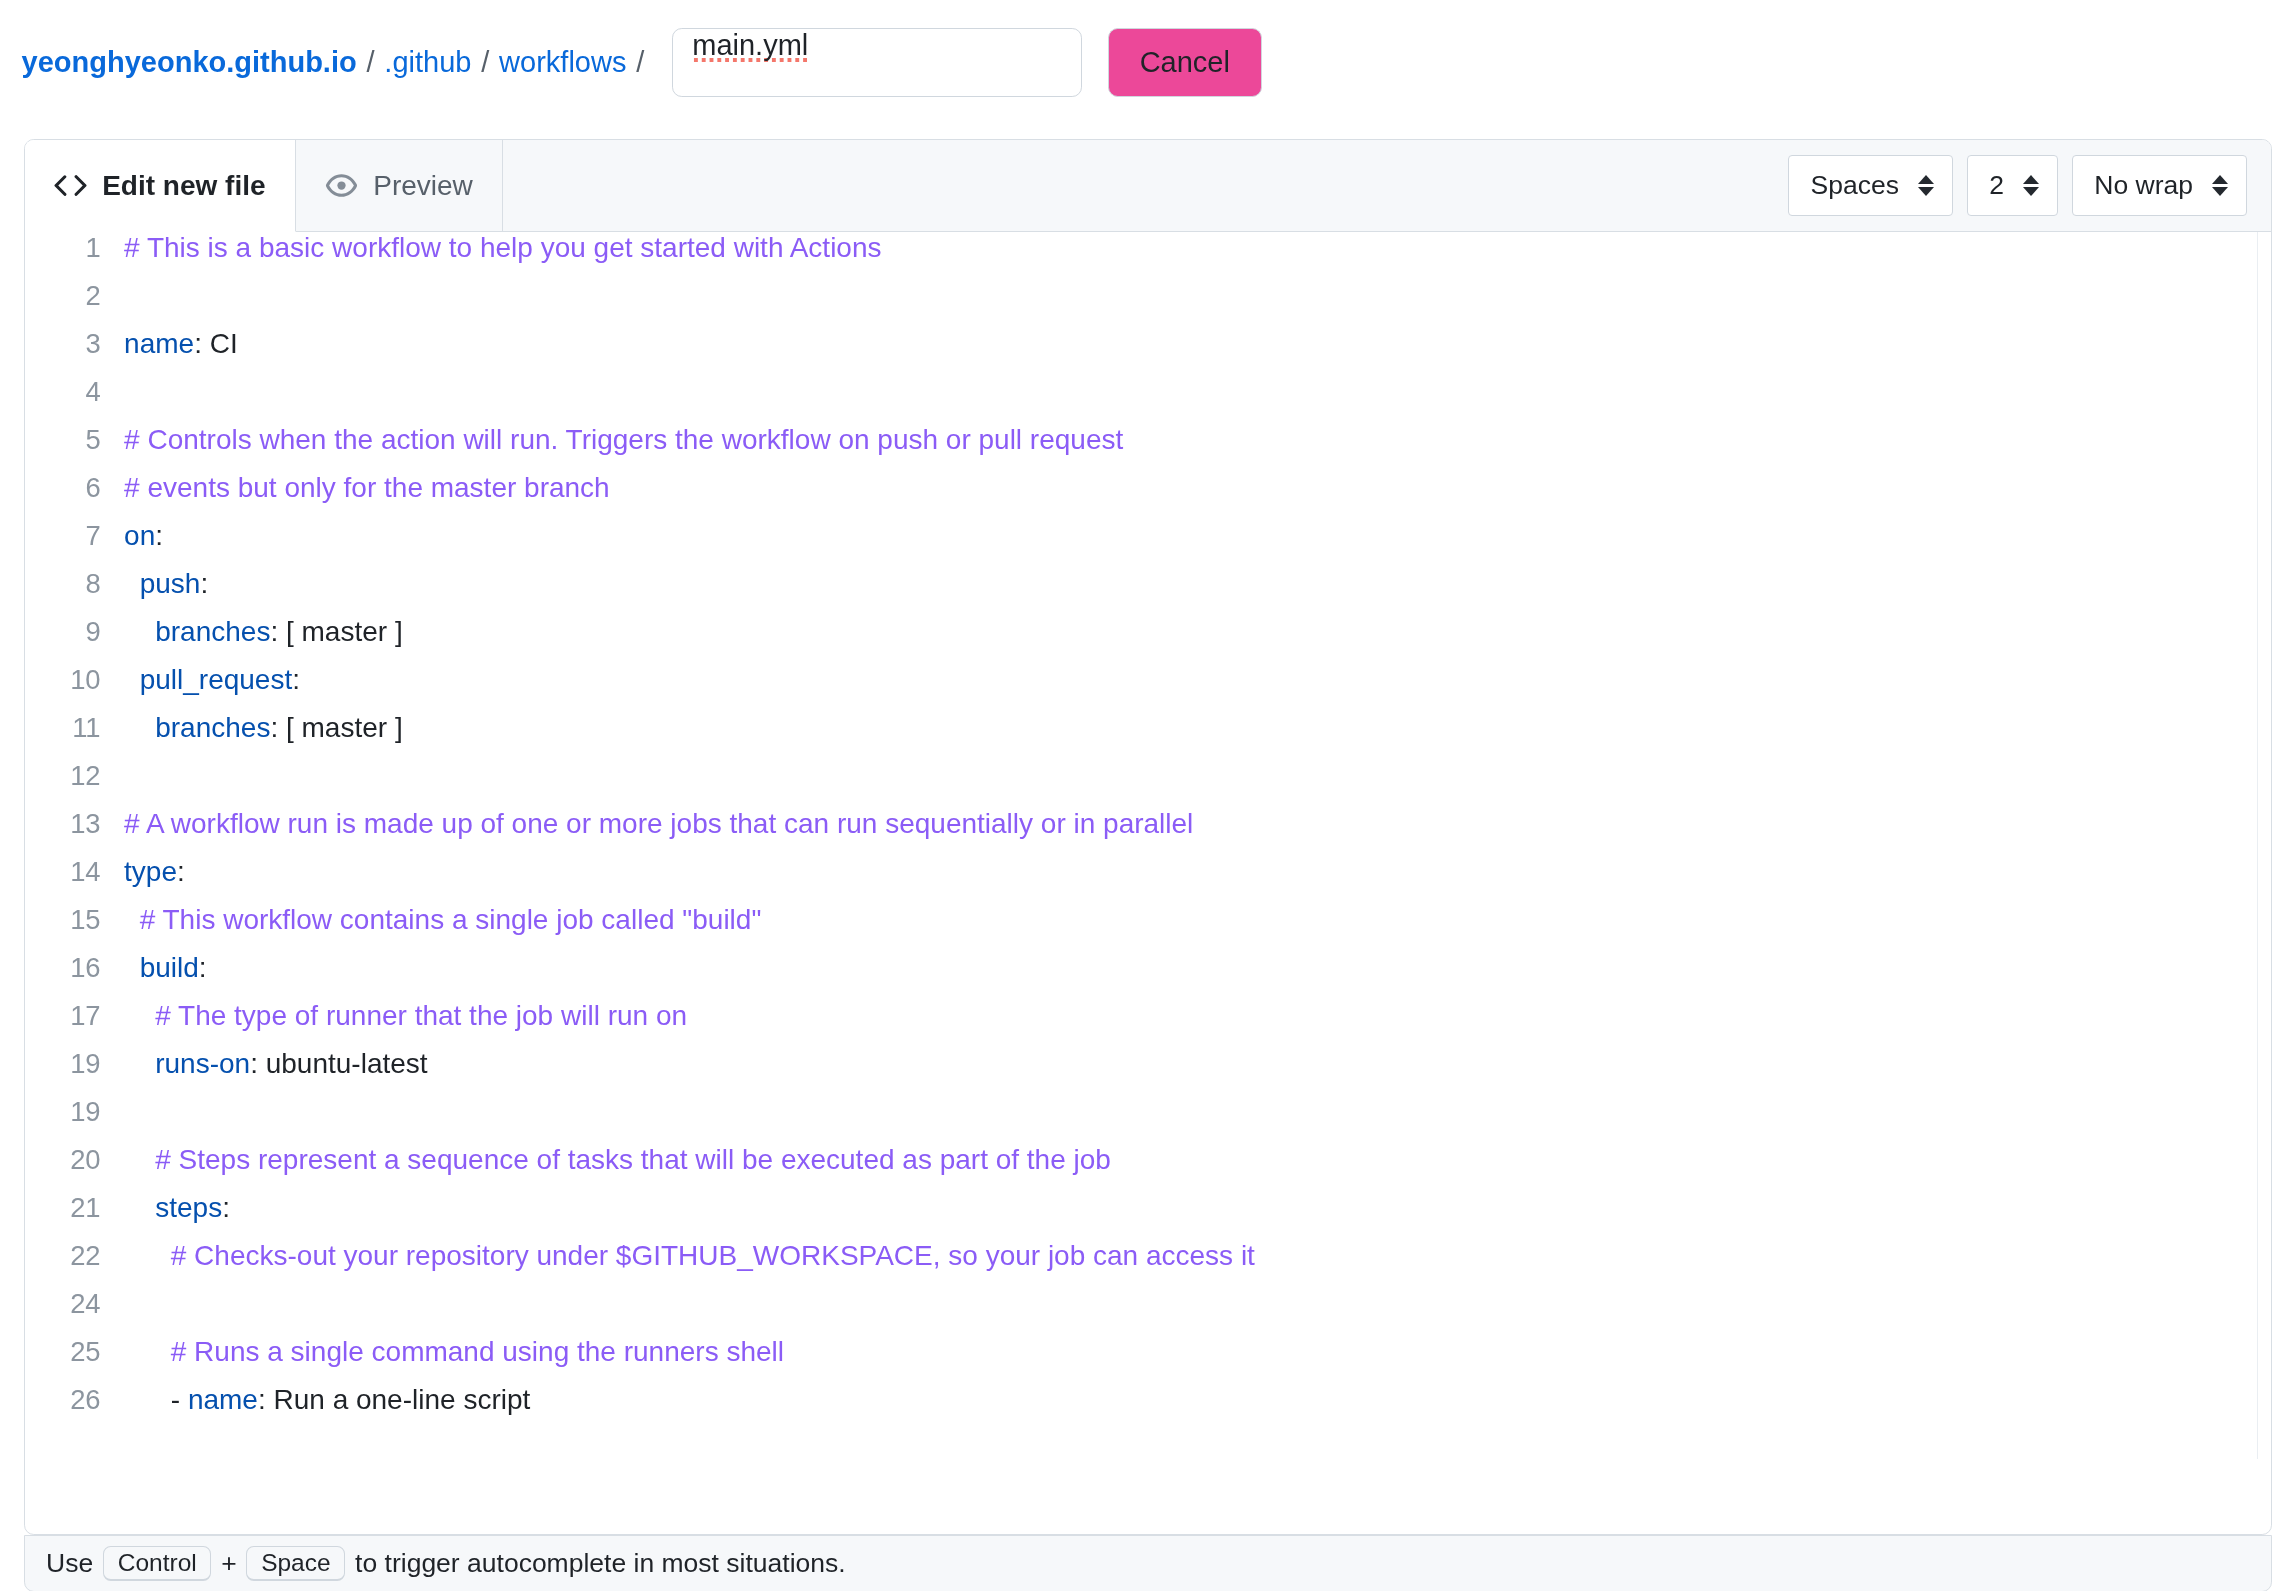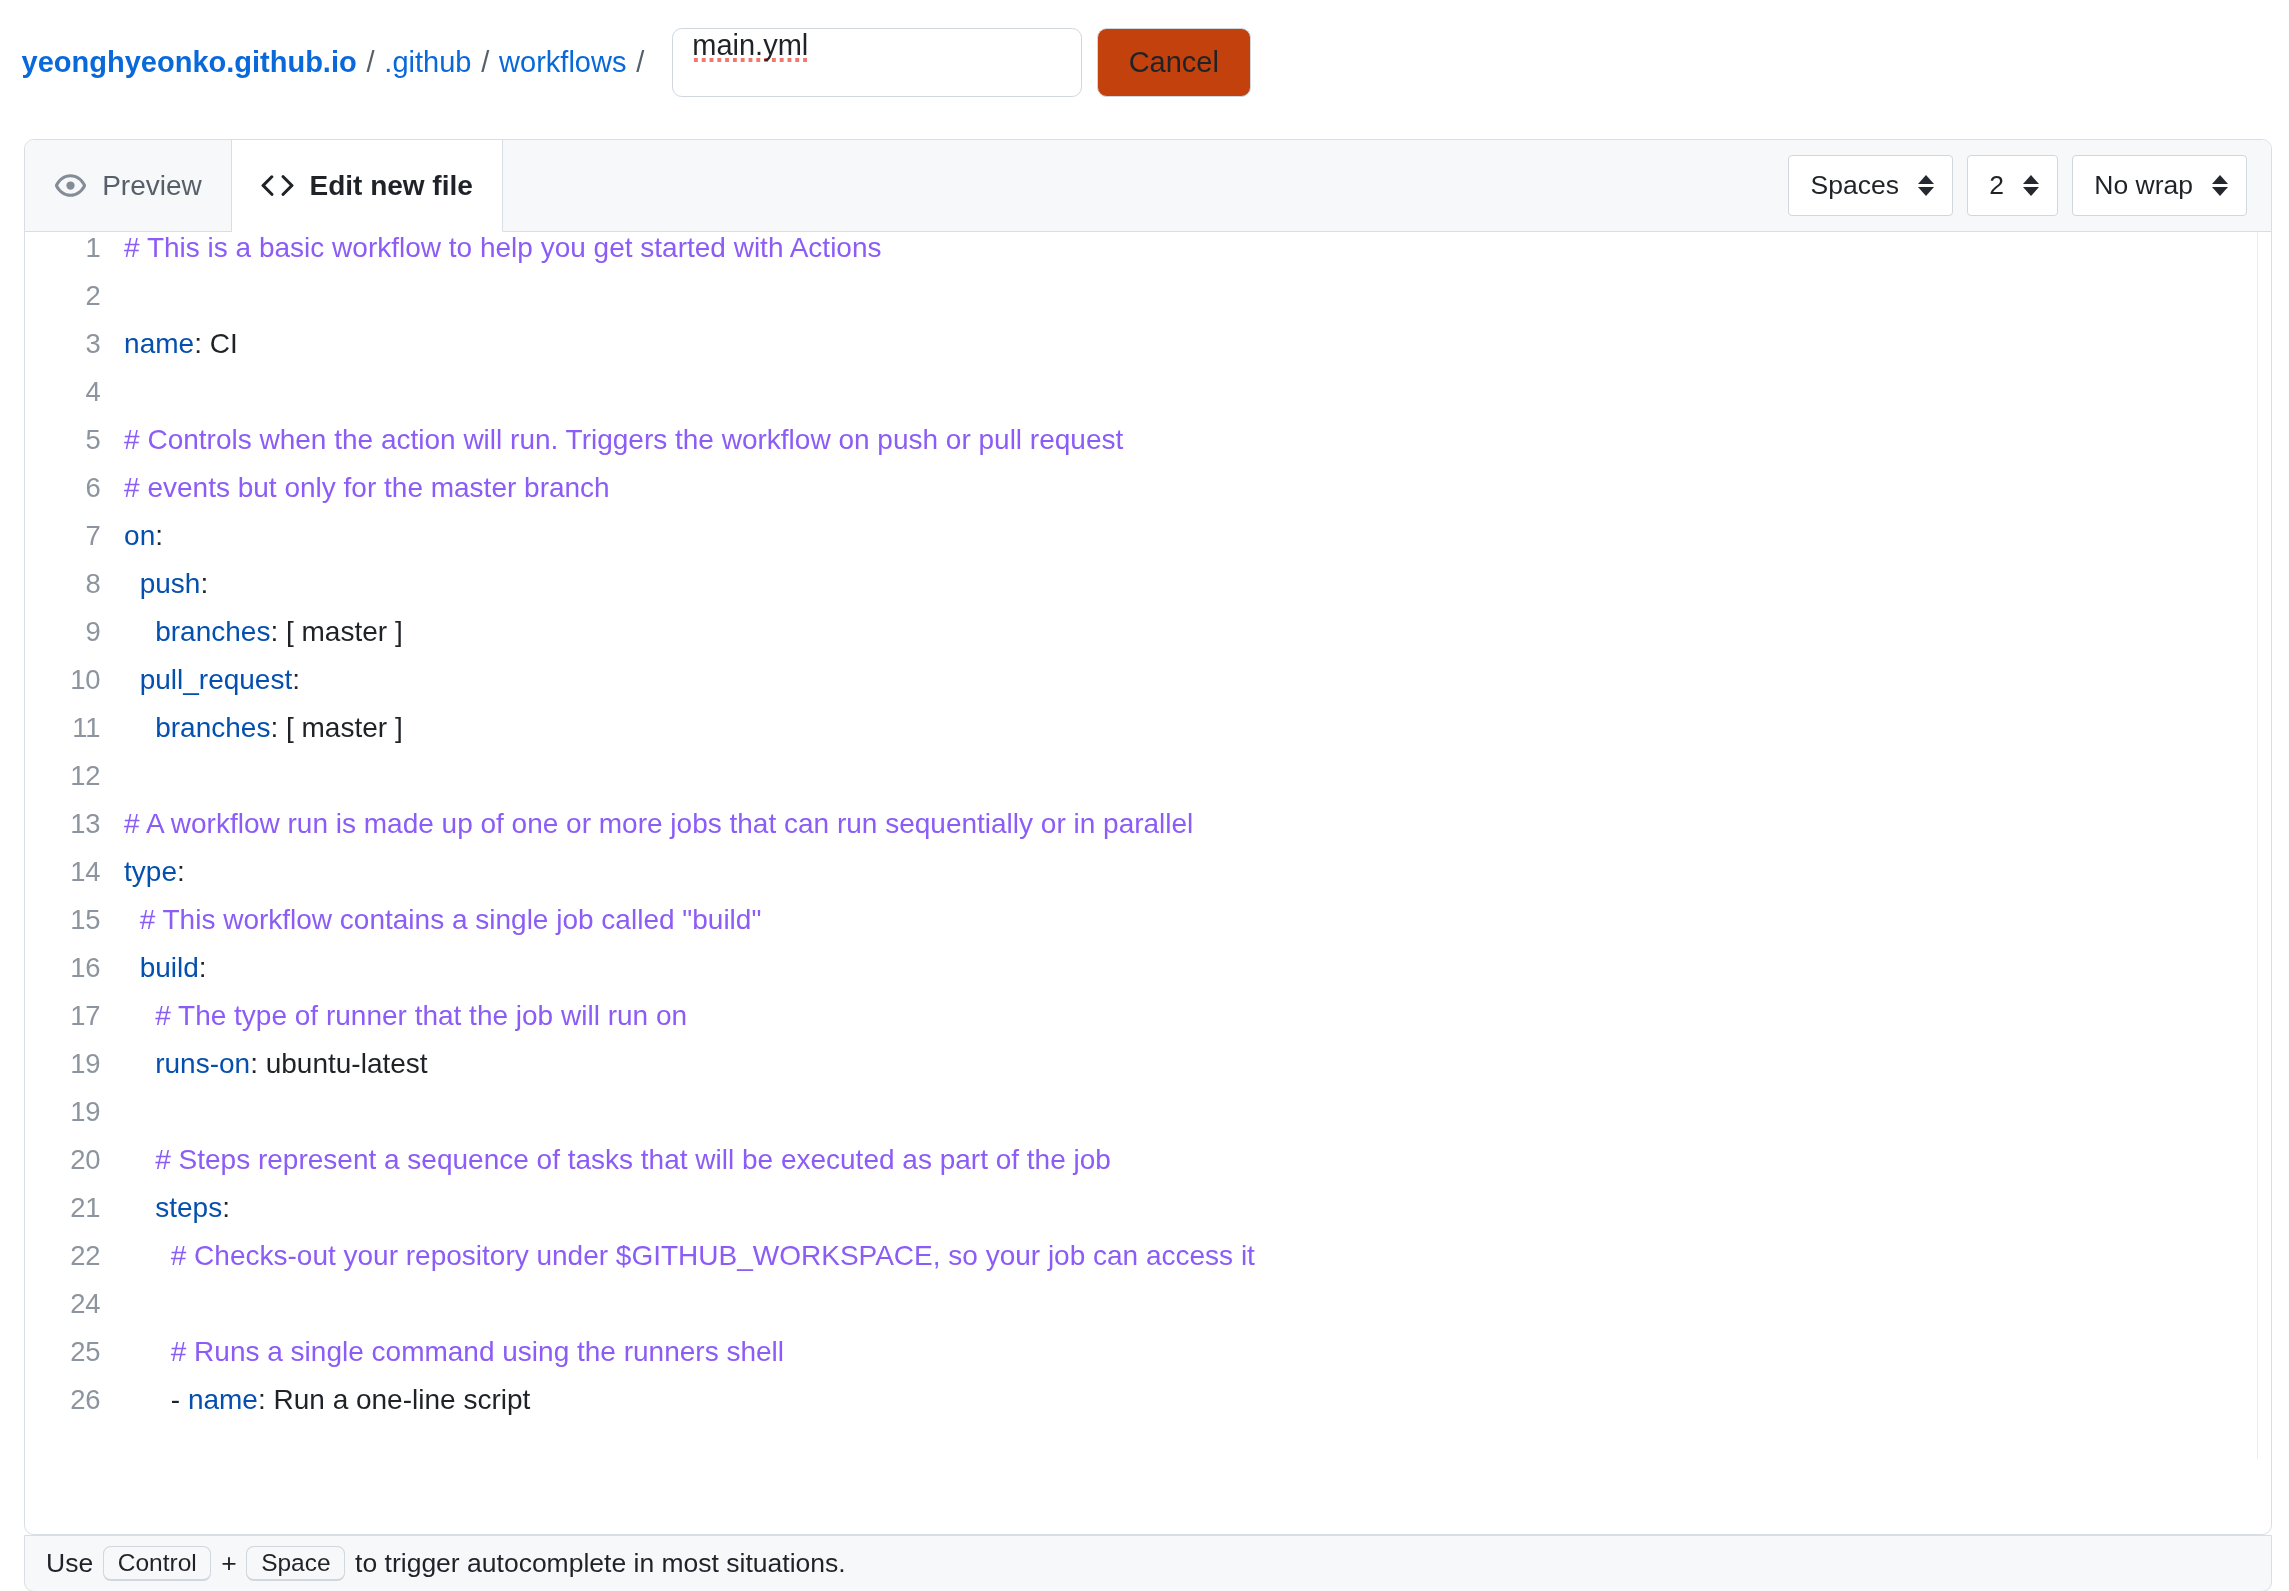--- a/index.html
+++ b/index.html
@@ -46,26 +46,26 @@
     color: #1f2328;
     position: relative;
     display: inline-block;
     padding-bottom: 2px;
     background-image: radial-gradient(#f4776b 42%, rgba(0,0,0,0) 44%);
     background-size: 7.8px 7.8px;
     background-repeat: repeat-x;
     background-position: 0 100%;
   }
   .cancel-btn {
-    margin-left: 15px;
+    margin-left: 26px;
     height: 69px;
     padding: 0 31px;
     border: 1px solid #d0d7de;
     border-radius: 9.8px;
-    background: #c2410c;
+    background: #ec4899;
     color: #1f2328;
     font-size: 29px;
     font-family: "Liberation Sans", sans-serif;
     cursor: pointer;
     display: flex;
     align-items: center;
   }
 
   
   .editor-panel {
@@ -234,37 +234,37 @@
   </div>
 
   <button class="cancel-btn">Cancel</button>
 </div>
 
 <div class="editor-panel">
 
   <div class="panel-head">
     <div class="tabs">
 
+      <div class="tab active">
+        <span class="ico">
+          <svg width="33" height="33" viewBox="0 0 16 16" aria-hidden="true">
+            <path fill="#1f2328" d="M4.72 3.22a.75.75 0 0 1 1.06 1.06L2.06 8l3.72 3.72a.75.75 0 1 1-1.06 1.06L.47 8.53a.75.75 0 0 1 0-1.06l4.25-4.25Zm6.56 0a.75.75 0 1 0-1.06 1.06L13.94 8l-3.72 3.72a.75.75 0 1 0 1.06 1.06l4.25-4.25a.75.75 0 0 0 0-1.06l-4.25-4.25Z"></path>
+          </svg>
+        </span>
+        <span>Edit new file</span>
+      </div>
+
       <div class="tab">
         <span class="ico">
           <svg width="33" height="33" viewBox="0 0 16 16" aria-hidden="true">
             <path fill="#848d97" d="M8 2.5c-3.2 0-5.9 2-7.4 4.9a1.3 1.3 0 0 0 0 1.2C2.1 11.5 4.8 13.5 8 13.5s5.9-2 7.4-4.9a1.3 1.3 0 0 0 0-1.2C13.9 4.5 11.2 2.5 8 2.5Zm0 1.5c2.5 0 4.7 1.5 6 4-1.3 2.5-3.5 4-6 4S3.3 10.5 2 8c1.3-2.5 3.5-4 6-4Z"></path>
             <circle cx="8" cy="8" r="2" fill="#848d97"></circle>
           </svg>
         </span>
         <span>Preview</span>
-      </div>
-
-      <div class="tab active">
-        <span class="ico">
-          <svg width="33" height="33" viewBox="0 0 16 16" aria-hidden="true">
-            <path fill="#1f2328" d="M4.72 3.22a.75.75 0 0 1 1.06 1.06L2.06 8l3.72 3.72a.75.75 0 1 1-1.06 1.06L.47 8.53a.75.75 0 0 1 0-1.06l4.25-4.25Zm6.56 0a.75.75 0 1 0-1.06 1.06L13.94 8l-3.72 3.72a.75.75 0 1 0 1.06 1.06l4.25-4.25a.75.75 0 0 0 0-1.06l-4.25-4.25Z"></path>
-          </svg>
-        </span>
-        <span>Edit new file</span>
       </div>
 
     </div>
 
     <div class="head-spacer"></div>
 
     <div class="head-right">
       <div class="sel">
         <span>Spaces</span>
         <span class="arrows">

